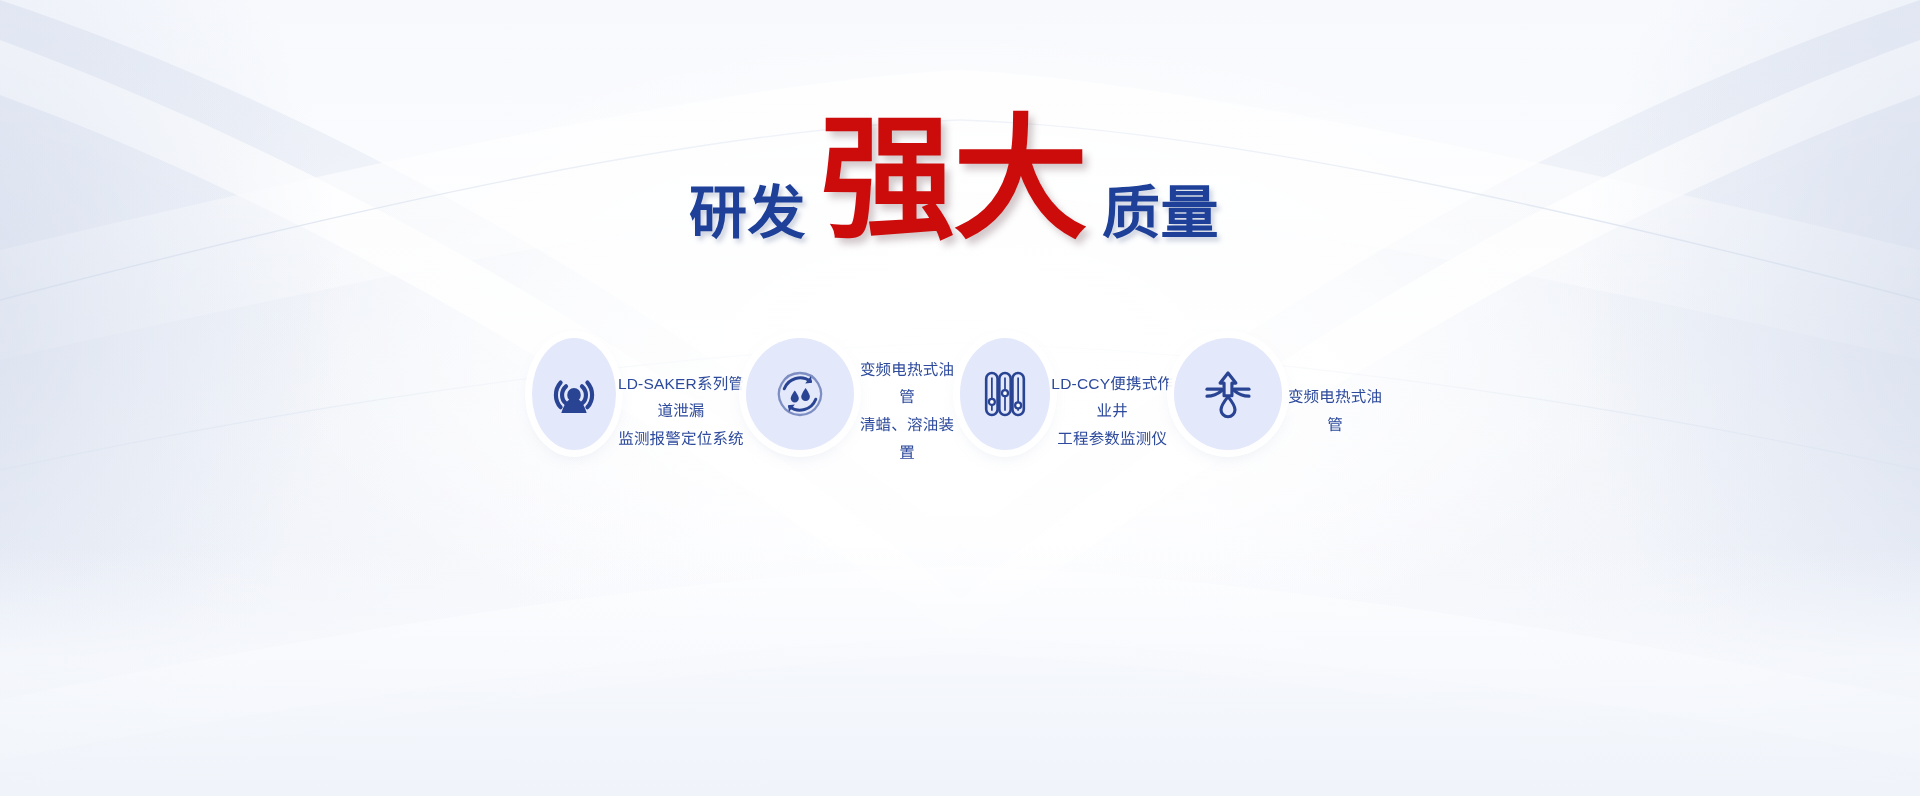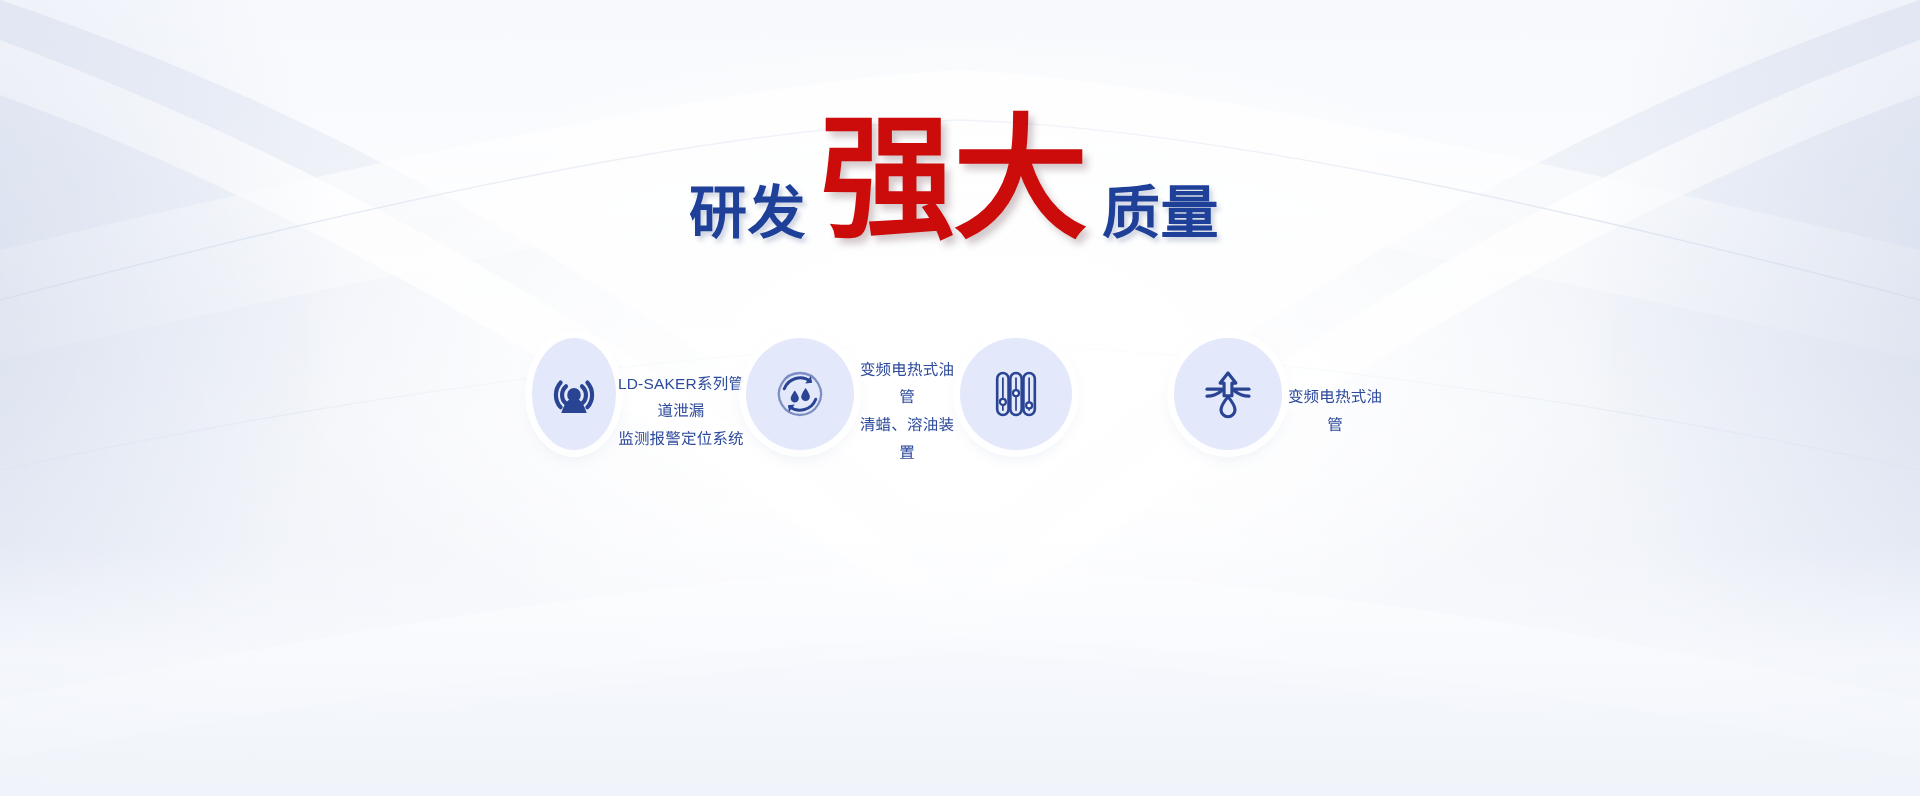--- a/index.html
+++ b/index.html
@@ -219,20 +219,22 @@
             <rect x="40.5" y="8" width="13" height="48" rx="6.5" stroke="#2a4494" stroke-width="3"></rect>
             <line x1="17" y1="13" x2="17" y2="51" stroke="#2a4494" stroke-width="2"></line>
             <line x1="32" y1="13" x2="32" y2="51" stroke="#2a4494" stroke-width="2"></line>
             <line x1="47" y1="13" x2="47" y2="51" stroke="#2a4494" stroke-width="2"></line>
             <circle cx="17" cy="41" r="3.4" fill="#ffffff" stroke="#2a4494" stroke-width="2.6"></circle>
             <circle cx="32" cy="31" r="3.4" fill="#ffffff" stroke="#2a4494" stroke-width="2.6"></circle>
             <circle cx="47" cy="45" r="3.4" fill="#ffffff" stroke="#2a4494" stroke-width="2.6"></circle>
           </svg>
         </span>
       </div>
+      <div class="feat-label">LD-CCY便携式作业井
+工程参数监测仪</div>
     </div>
 
 
     <div class="feature">
       <div class="circle">
         <span>
           <svg width="56" height="56" viewBox="0 0 64 64" fill="none">
             <path d="M32 8 L41 19.5 H36.5 V34 H27.5 V19.5 H23 Z" stroke="#2a4494" stroke-width="3.6" stroke-linejoin="round" fill="none"></path>
             <line x1="8" y1="26.5" x2="25" y2="26.5" stroke="#2a4494" stroke-width="3.6" stroke-linecap="round"></line>
             <line x1="39" y1="26.5" x2="56" y2="26.5" stroke="#2a4494" stroke-width="3.6" stroke-linecap="round"></line>

